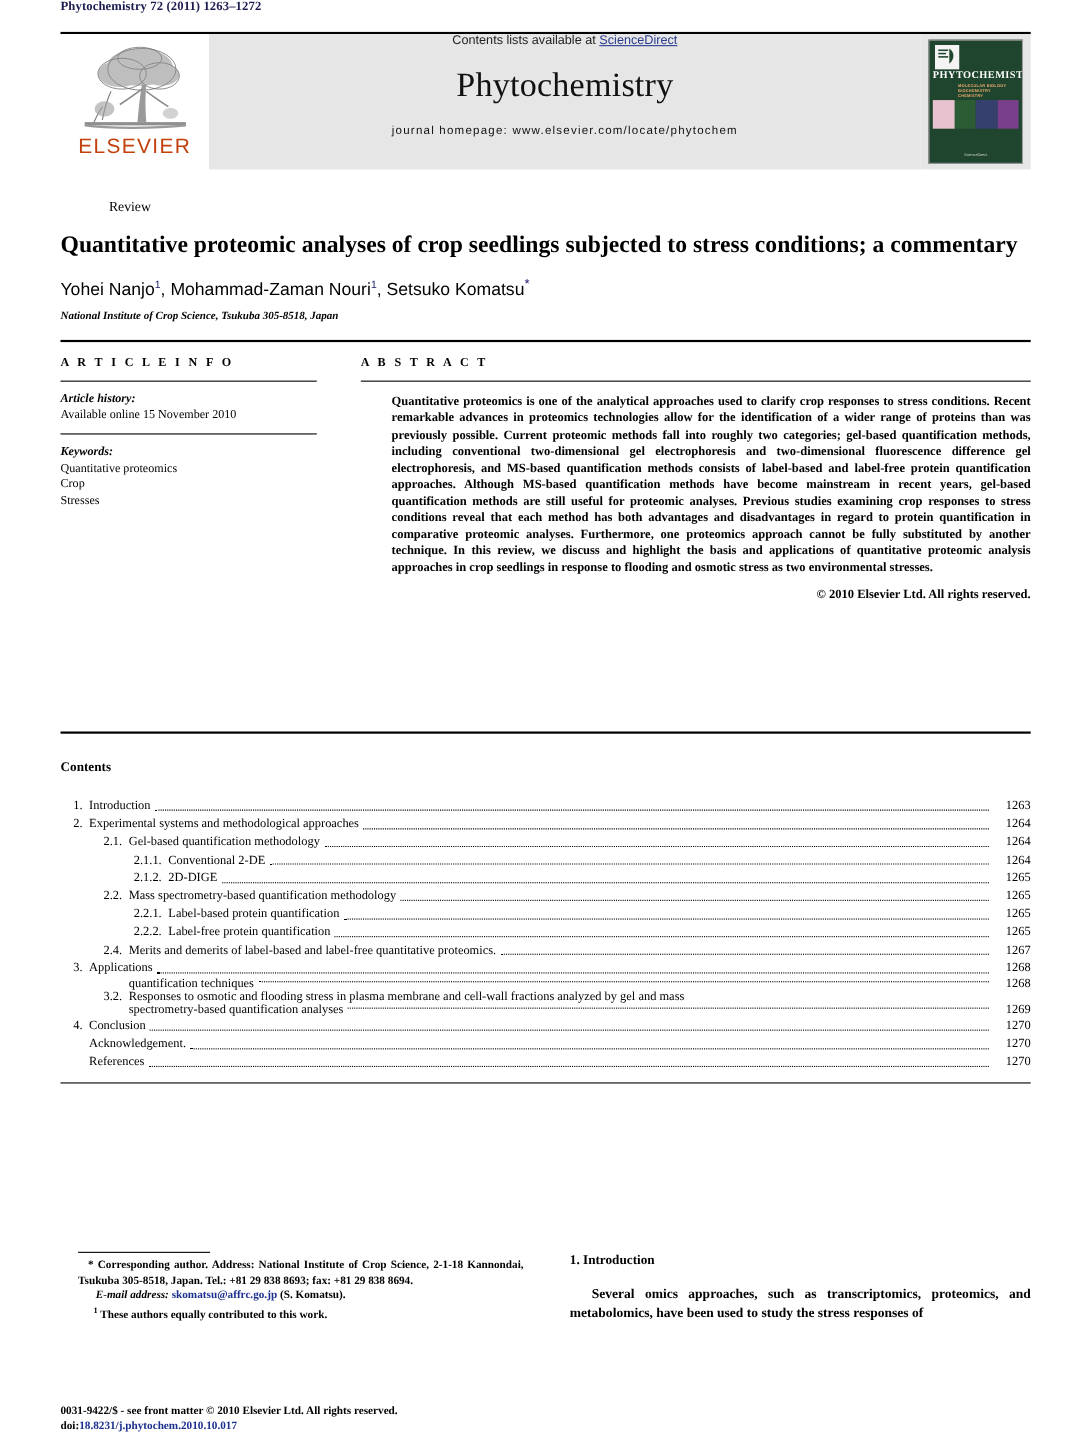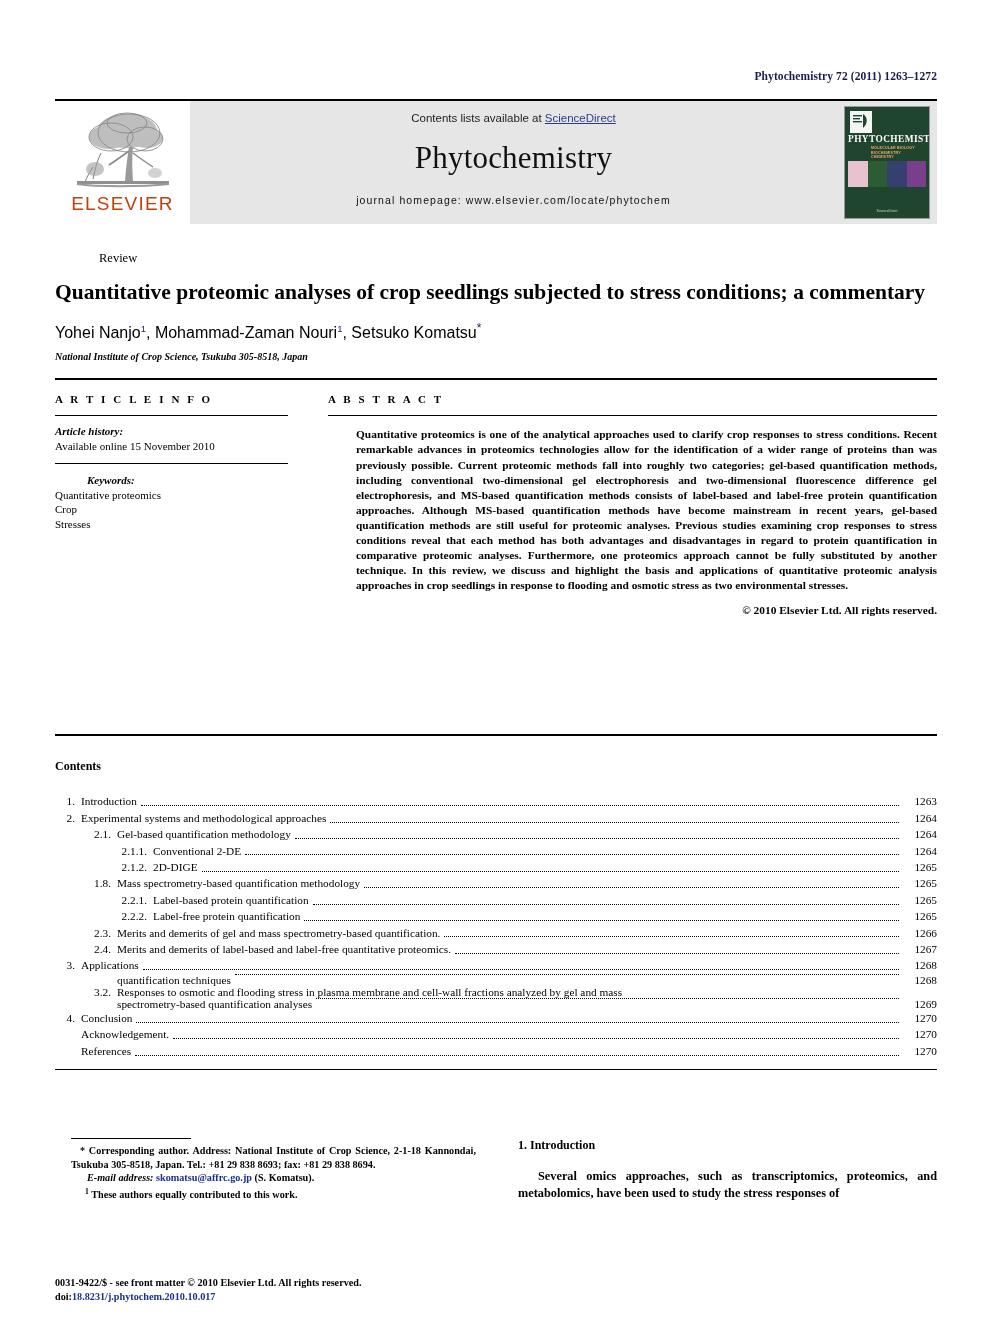--- a/index.html
+++ b/index.html
@@ -10,26 +10,25 @@
     background: #ffffff;
     font-family: "Liberation Serif", serif;
     color: #000000;
     position: relative;
     overflow: hidden;
   }
   .page { position: relative; width: 992px; height: 1323px; padding: 0 55px; }
 
   
   .running-head {
-    text-align: right;
+    text-align: left;
     font-family: "Liberation Serif", serif;
     font-weight: bold;
     font-size: 11.5px;
     color: #1b1b4f;
-    padding-top: 70px;
     letter-spacing: .1px;
   }
 
   
   .banner {
     margin-top: 17px;
     border-top: 2px solid #000;
     height: 125px;
     display: flex;
     align-items: stretch;
@@ -54,21 +53,20 @@
     margin-top: 1px;
   }
   .banner-mid {
     flex: 1 1 auto;
     background: #e6e6e6;
     position: relative;
     display: flex;
     flex-direction: column;
     align-items: center;
     justify-content: flex-start;
-    padding-top: 11px;
   }
   .contents-line {
     font-family: "Liberation Sans", sans-serif;
     font-size: 11.5px;
     color: #222;
   }
   .contents-line .sd { color: #2b3c8e; }
   .journal-name {
     font-family: "Liberation Serif", serif;
     font-size: 31px;
@@ -162,21 +160,21 @@
   .sec-label {
     font-family: "Liberation Serif", serif;
     font-weight: bold;
     font-size: 11px;
     letter-spacing: 2.6px;
   }
   .rule-thin { border-top: 1px solid #000; margin-top: 10px; }
   .hist-block { margin-top: 8px; font-size: 11px; line-height: 14.5px; }
   .hist-block .it { font-style: italic; font-weight: bold; }
   .kw-block { margin-top: 9px; font-size: 11px; line-height: 14.5px; }
-  .kw-block .it { font-style: italic; font-weight: bold; margin-left: 32px; }
+  .kw-block .it { font-style: italic; font-weight: bold; }
   .abs-text {
     margin-top: 11px;
     font-size: 11.4px;
     line-height: 15.1px;
     text-align: justify;
     font-family: "Liberation Serif", serif;
     font-weight: bold;
     margin-left: 28px;
   }
   .copyright {
@@ -205,21 +203,21 @@
     margin: 0 4px 3.5px 4px;
     height: 1px;
     min-width: 10px;
   }
   .toc-pg { flex: 0 0 34px; text-align: right; }
   .lvl1 .toc-num { width: 20px; }
   .lvl2 .toc-num { width: 56px; }
   .lvl3 .toc-num { width: 92px; }
   .toc-wrap-line { display:flex; }
   .toc-wrap-line .toc-num { width:56px; }
-  .toc-wrap-cont { padding-left: 62px; display:flex; align-items:flex-start; }
+  .toc-wrap-cont { padding-left: 62px; display:flex; align-items:center; }
   .toc-nowrapfix { white-space: nowrap; }
   .toc-bottom-rule { border-top: 1.5px solid #000; margin-top: 10px; }
 
   
   .bottom {
     position: absolute;
     left: 71px; right: 55px;
     top: 1138px;
     display: flex;
   }
@@ -406,46 +404,40 @@
     </div>
 
     <div class="toc-row lvl3">
       <span class="toc-num">2.1.2.</span>
       <span class="toc-lbl">2D-DIGE</span>
       <span class="toc-dots"></span>
       <span class="toc-pg">1265</span>
     </div>
 
     <div class="toc-row lvl2">
-      <span class="toc-num">1.8.</span>
+      <span class="toc-num">2.2.</span>
       <span class="toc-lbl">Mass spectrometry-based quantification methodology</span>
       <span class="toc-dots"></span>
       <span class="toc-pg">1265</span>
     </div>
 
     <div class="toc-row lvl3">
       <span class="toc-num">2.2.1.</span>
       <span class="toc-lbl">Label-based protein quantification</span>
       <span class="toc-dots"></span>
       <span class="toc-pg">1265</span>
     </div>
 
     <div class="toc-row lvl3">
       <span class="toc-num">2.2.2.</span>
       <span class="toc-lbl">Label-free protein quantification</span>
       <span class="toc-dots"></span>
       <span class="toc-pg">1265</span>
     </div>
 
-    <div class="toc-row lvl2">
-      <span class="toc-num">2.3.</span>
-      <span class="toc-lbl">Merits and demerits of gel and mass spectrometry-based quantification.</span>
-      <span class="toc-dots"></span>
-      <span class="toc-pg">1266</span>
-    </div>
 
     <div class="toc-row lvl2">
       <span class="toc-num">2.4.</span>
       <span class="toc-lbl">Merits and demerits of label-based and label-free quantitative proteomics.</span>
       <span class="toc-dots"></span>
       <span class="toc-pg">1267</span>
     </div>
 
     <div class="toc-row lvl1">
       <span class="toc-num">3.</span>

